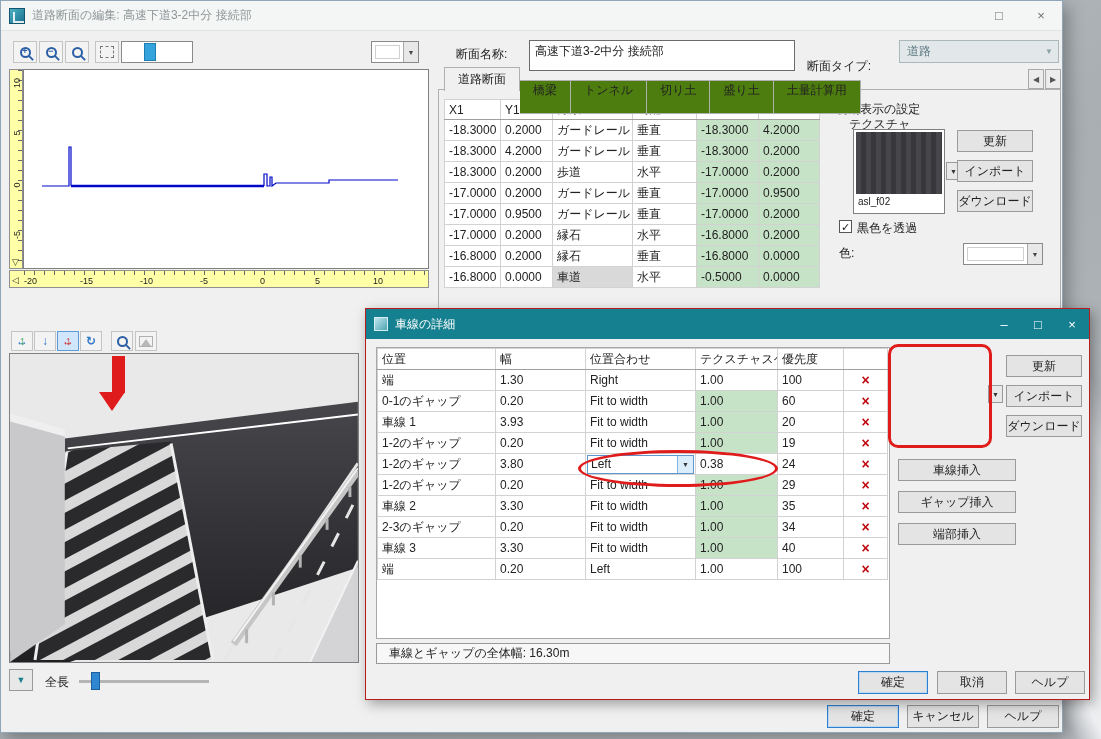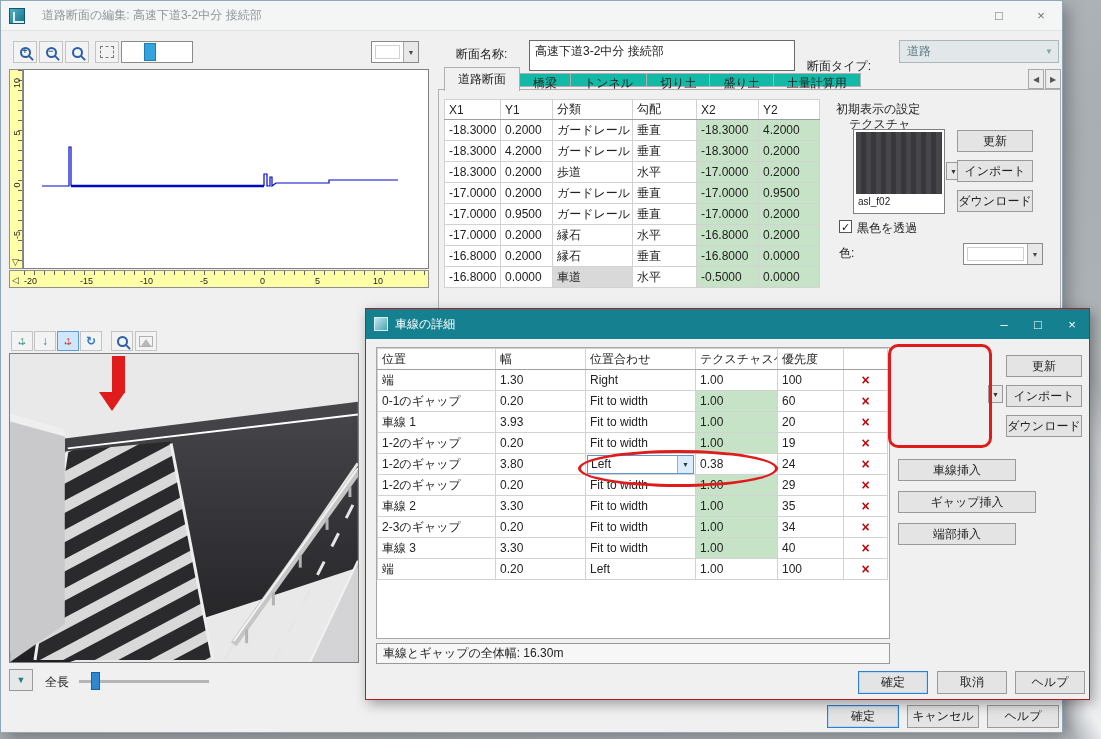--- a/index.html
+++ b/index.html
@@ -6,21 +6,21 @@
 html,body{width:1101px;height:739px}
 body{
   position:relative;overflow:hidden;
   font-family:"Liberation Sans","DejaVu Sans",sans-serif;font-size:12px;color:#222;
   background:
     linear-gradient(62deg, rgba(245,246,247,0) 72%, rgba(244,245,247,.9) 74%, rgba(205,208,211,.95) 84%, rgba(176,180,184,0) 86%),
     linear-gradient(150deg,#c3c7ca 0%,#a9aeb2 55%,#b6babe 100%);
 }
 
 .window{position:absolute;left:0;top:0;width:1063px;height:733px;background:#f0f0f0;border:1px solid #8fa6b8;box-shadow:5px 6px 16px rgba(0,0,0,.3);z-index:10}
-.titlebar{position:absolute;left:0;top:0;right:0;height:30px;background:#f4f6f6;display:flex;align-items:center;gap:17px;padding-left:8px;border-bottom:1px solid #e3e3e3}
+.titlebar{position:absolute;left:0;top:0;right:0;height:30px;background:#f4f6f6;display:flex;align-items:center;gap:7px;padding-left:8px;border-bottom:1px solid #e3e3e3}
 .titlebar .title{color:#8f9698;font-size:12px}
 .app-ico{width:16px;height:16px;border:1px solid #11566e;background:linear-gradient(135deg,#4db3c4 0%,#1b6f8e 100%);position:relative;flex:none}
 .app-ico::after{content:"";position:absolute;left:3px;top:3px;width:9px;height:9px;border-left:2px solid #fff;border-bottom:2px solid #fff;opacity:.85}
 .caption{margin-left:auto;display:flex;height:30px}
 .cap{width:42px;height:30px;display:flex;align-items:center;justify-content:center;color:#707070;font-size:13px}
 
 .tbtn{position:absolute;width:24px;height:22px;border:1px solid #c4c4c4;background:#f3f3f3;display:flex;align-items:center;justify-content:center}
 .mag{position:relative;width:11px;height:11px;border:2px solid #2b5fa5;border-radius:50%}
 .mag::after{content:"";position:absolute;width:6px;height:2px;background:#2b5fa5;right:-5px;bottom:-3px;transform:rotate(45deg)}
 .mag .sign{position:absolute;top:50%;left:50%;transform:translate(-50%,-58%);font-size:9px;font-weight:bold;color:#2b5fa5;line-height:1}
@@ -32,21 +32,21 @@
 .cmb-arr{width:15px;background:#e8e8e8;border-left:1px solid #aaa;display:flex;align-items:center;justify-content:center;font-size:7px;color:#444}
 
 .flabel{position:absolute;font-size:12px;color:#222;white-space:nowrap}
 .name-input{position:absolute;left:528px;top:39px;width:266px;height:31px;border:1px solid #6a6a6a;background:#fff;line-height:21px;padding-left:5px;white-space:nowrap;overflow:hidden}
 .type-combo{position:absolute;left:898px;top:39px;width:160px;height:23px;border:1px solid #aab8bc;background:#e2e8ea;display:flex;align-items:center;color:#5d7a80}
 .type-combo .val{flex:1;padding-left:7px}
 .type-combo .arr{width:18px;text-align:center;color:#8aa0a6;font-size:8px}
 
 .tab-panel{position:absolute;left:437px;top:88px;width:623px;height:610px;border:1px solid #b0b0b0;background:#f0f0f0;z-index:1}
 .tabs{position:absolute;left:443px;top:66px;height:24px;display:flex;z-index:5}
-.tab{padding:0 13px;line-height:19px;height:14px;margin-top:6px;background:#14b8a6;border:1px solid #b0b0b0;border-left:none;white-space:nowrap}
+.tab{padding:0 13px;line-height:19px;height:34px;margin-top:13px;background:#4d7c0f;border:1px solid #b0b0b0;border-left:none;white-space:nowrap}
 .tab:first-child{border-left:1px solid #b0b0b0}
 .tab.selected{height:24px;margin-top:0;line-height:23px;background:#f0f0f0;border-bottom:none}
 .tab-arrow{position:absolute;top:68px;width:16px;height:20px;border:1px solid #aaa;background:#ececec;display:flex;align-items:center;justify-content:center;font-size:8px;color:#555;z-index:5}
 
 table{border-collapse:collapse;background:#fff;table-layout:fixed}
 th,td{border:1px solid #d2d2d2;padding:1px 4px;font-weight:normal;text-align:left;font-size:12px;height:21px;overflow:hidden;white-space:nowrap}
 thead th{border-bottom:1px solid #9f9f9f;height:18px;background:#fff}
 td.green{background:#c7e3c7}
 td.sel-cell{background:#d9d9d9}
 .section-table{position:absolute;left:443px;top:98px;width:375px;z-index:4;border:1px solid #a8a8a8}
@@ -94,21 +94,21 @@
 .dlg-ico{width:14px;height:14px;border:1px solid #d7eef2;background:linear-gradient(135deg,#bfe6ec,#4ea4b4);flex:none}
 .dlg-table-wrap{position:absolute;left:10px;top:38px;width:514px;height:292px;background:#fff;border:1px solid #a8a8a8;overflow:hidden}
 .dlg-table{width:510px}
 .dlg-table td,.dlg-table th{height:21px}
 .combo{display:flex;height:19px;border:1px solid #5e96cf;background:#fff;align-items:center}
 .combo-text{flex:1;padding-left:3px}
 .combo-arrow{width:16px;align-self:stretch;display:flex;align-items:center;justify-content:center;font-size:7px;color:#333;background:#dbecfb;border-left:1px solid #84b4e0}
 td.combo-cell{padding:0 1px}
 td.delcell{text-align:center;padding:0}
 .del{color:#c00810;font-weight:bold;font-size:14px;line-height:1}
-.dlg-status{position:absolute;left:10px;top:334px;width:514px;height:21px;border:1px solid #9a9a9a;background:#f7f7f7;line-height:19px;padding-left:6px;white-space:nowrap;overflow:hidden}
+.dlg-status{position:absolute;left:10px;top:334px;width:514px;height:21px;border:1px solid #9a9a9a;background:#f7f7f7;line-height:19px;padding-left:12px;white-space:nowrap;overflow:hidden}
 
 .ann{position:absolute;z-index:70;pointer-events:none}
 .ann-ellipse{left:578px;top:450px;width:200px;height:37px;border:3px solid #e01b1b;border-radius:50%}
 .ann-rect{left:888px;top:344px;width:104px;height:104px;border:3px solid #e01b1b;border-radius:10px}
 .ann-arrow-shaft{left:112px;top:356px;width:13px;height:37px;background:#e01b1b}
 .ann-arrow-head{left:99px;top:392px;width:0;height:0;border-left:13px solid transparent;border-right:13px solid transparent;border-top:19px solid #e01b1b}
 </style>
 </head>
 <body>
 
@@ -495,21 +495,21 @@
 
   <div class="dlg-status">車線とギャップの全体幅: 16.30m</div>
 
   <div class="texarrow" style="left:622px;top:76px">▼</div>
 
   <div class="btn" style="left:640px;top:46px;width:76px;height:22px">更新</div>
   <div class="btn" style="left:640px;top:76px;width:76px;height:22px">インポート</div>
   <div class="btn" style="left:640px;top:106px;width:76px;height:22px">ダウンロード</div>
 
   <div class="btn" style="left:532px;top:150px;width:118px;height:22px">車線挿入</div>
-  <div class="btn" style="left:532px;top:182px;width:138px;height:22px">ギャップ挿入</div>
+  <div class="btn" style="left:532px;top:182px;width:118px;height:22px">ギャップ挿入</div>
   <div class="btn" style="left:532px;top:214px;width:118px;height:22px">端部挿入</div>
 
   <div class="btn default" style="left:492px;top:362px;width:70px;height:23px">確定</div>
   <div class="btn" style="left:571px;top:362px;width:70px;height:23px">取消</div>
   <div class="btn" style="left:649px;top:362px;width:70px;height:23px">ヘルプ</div>
 </div>
 
 <div class="ann ann-arrow-shaft"></div>
 <div class="ann ann-arrow-head"></div>
 <div class="ann ann-ellipse"></div>

